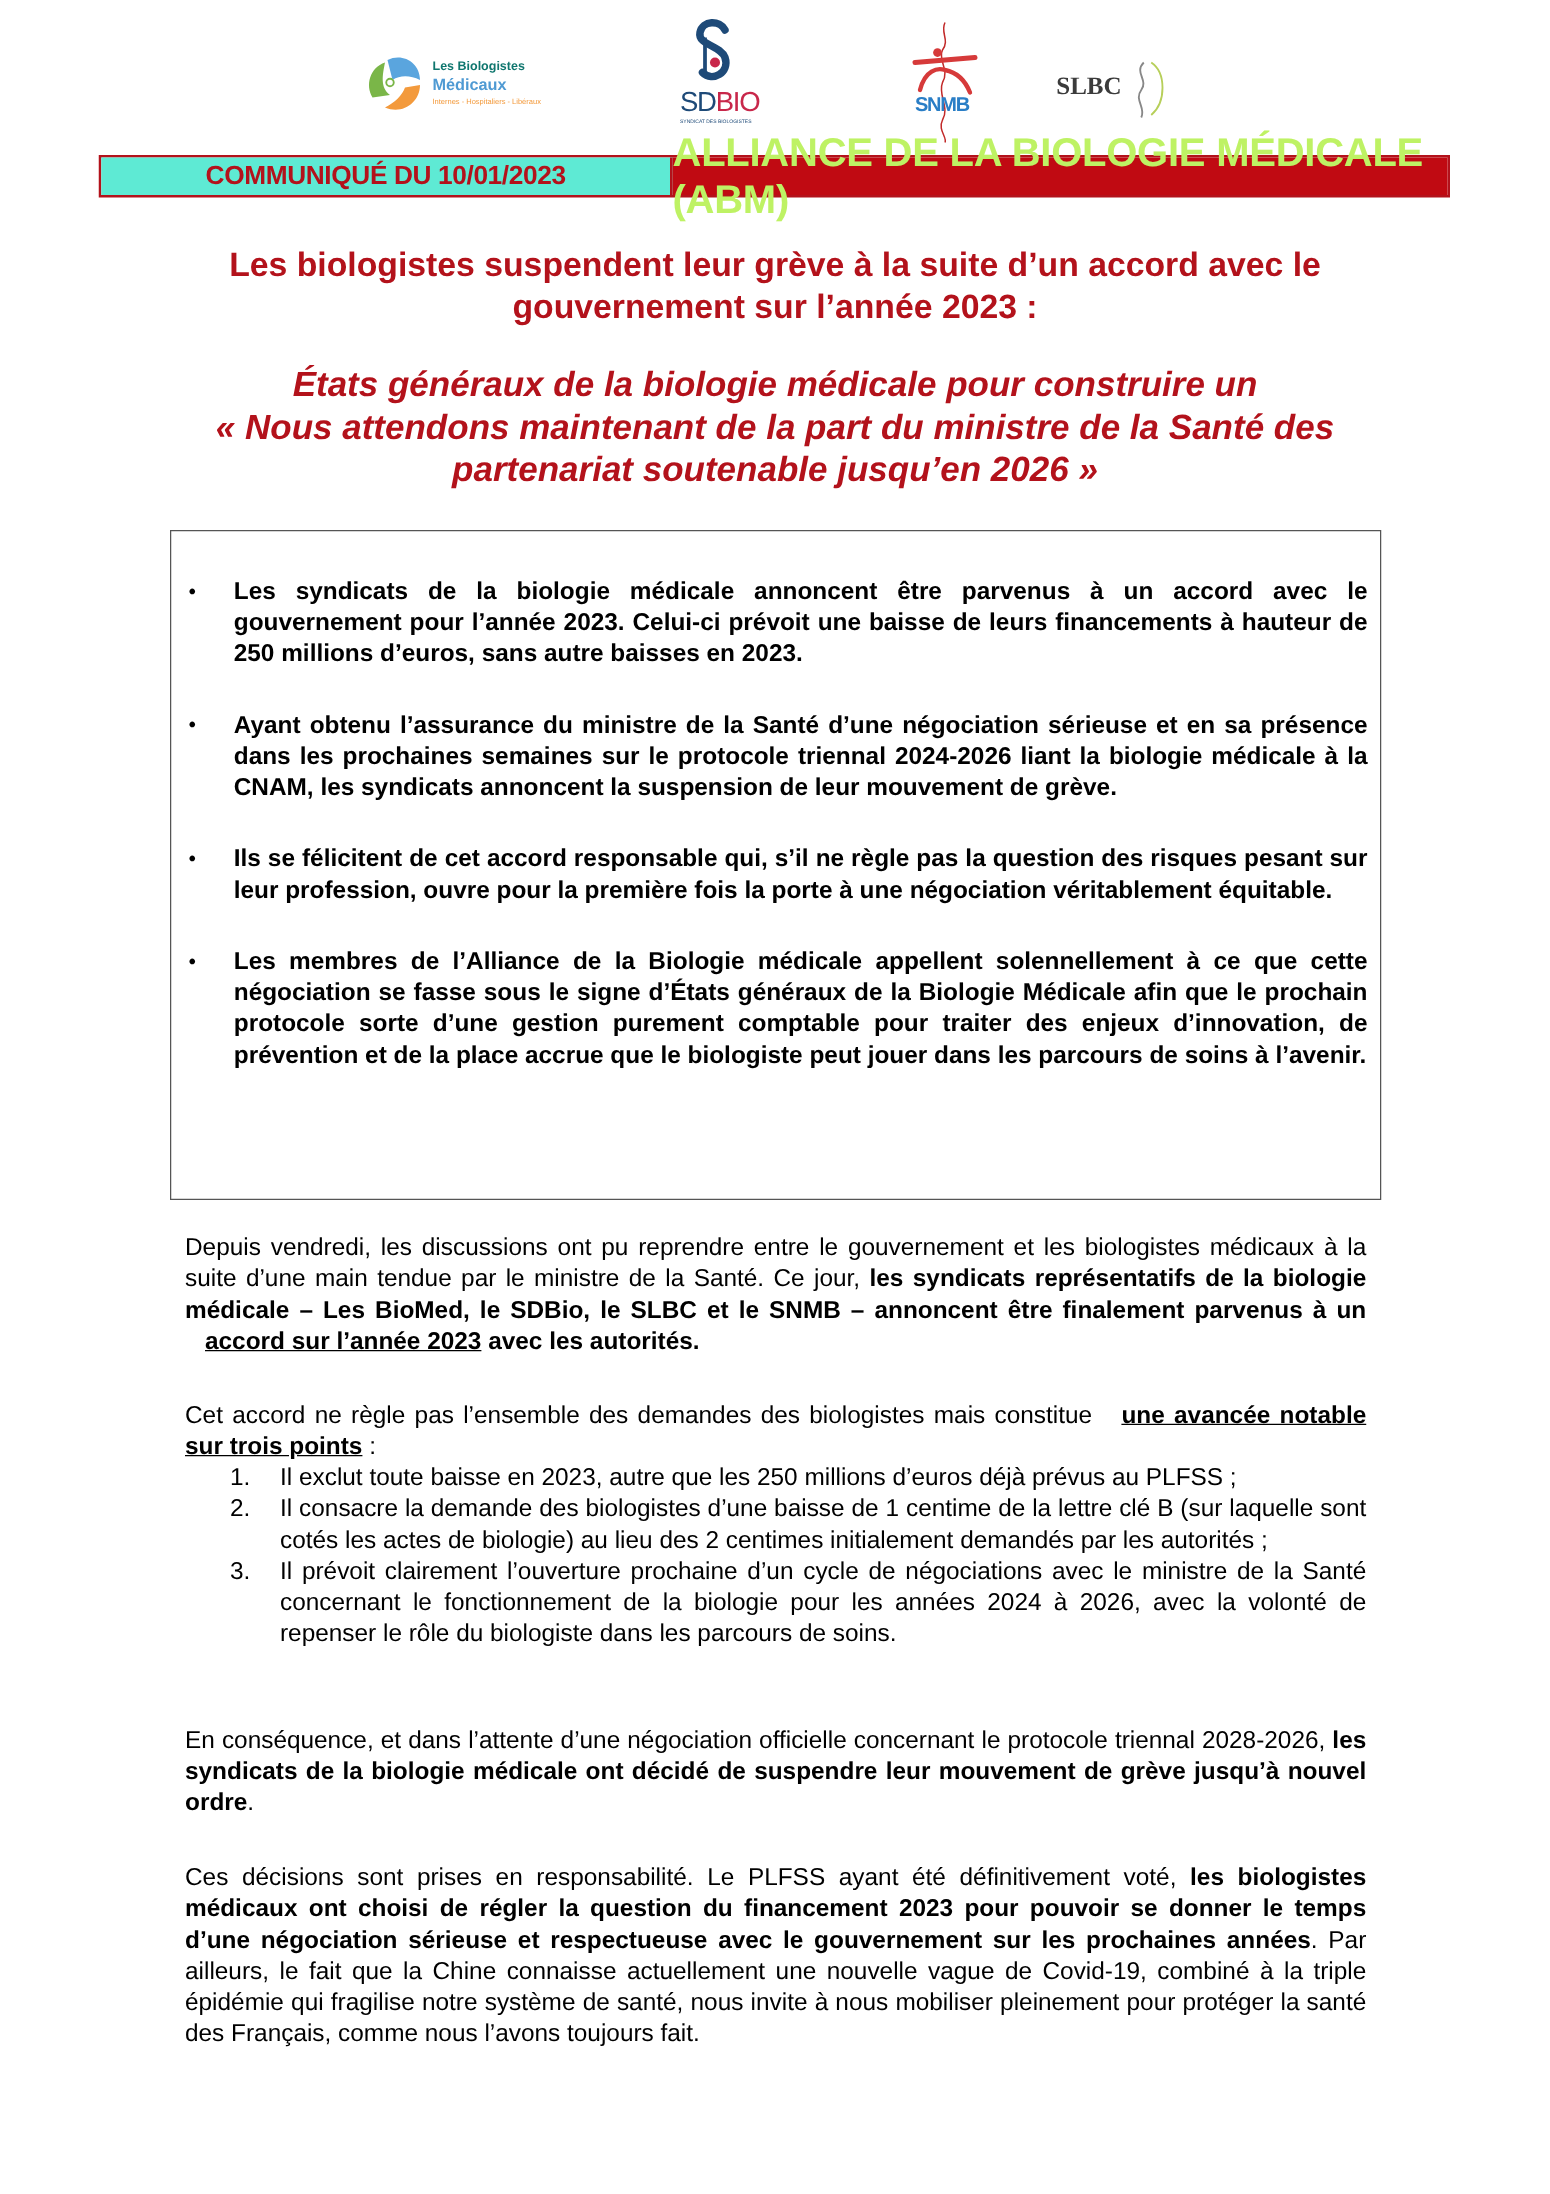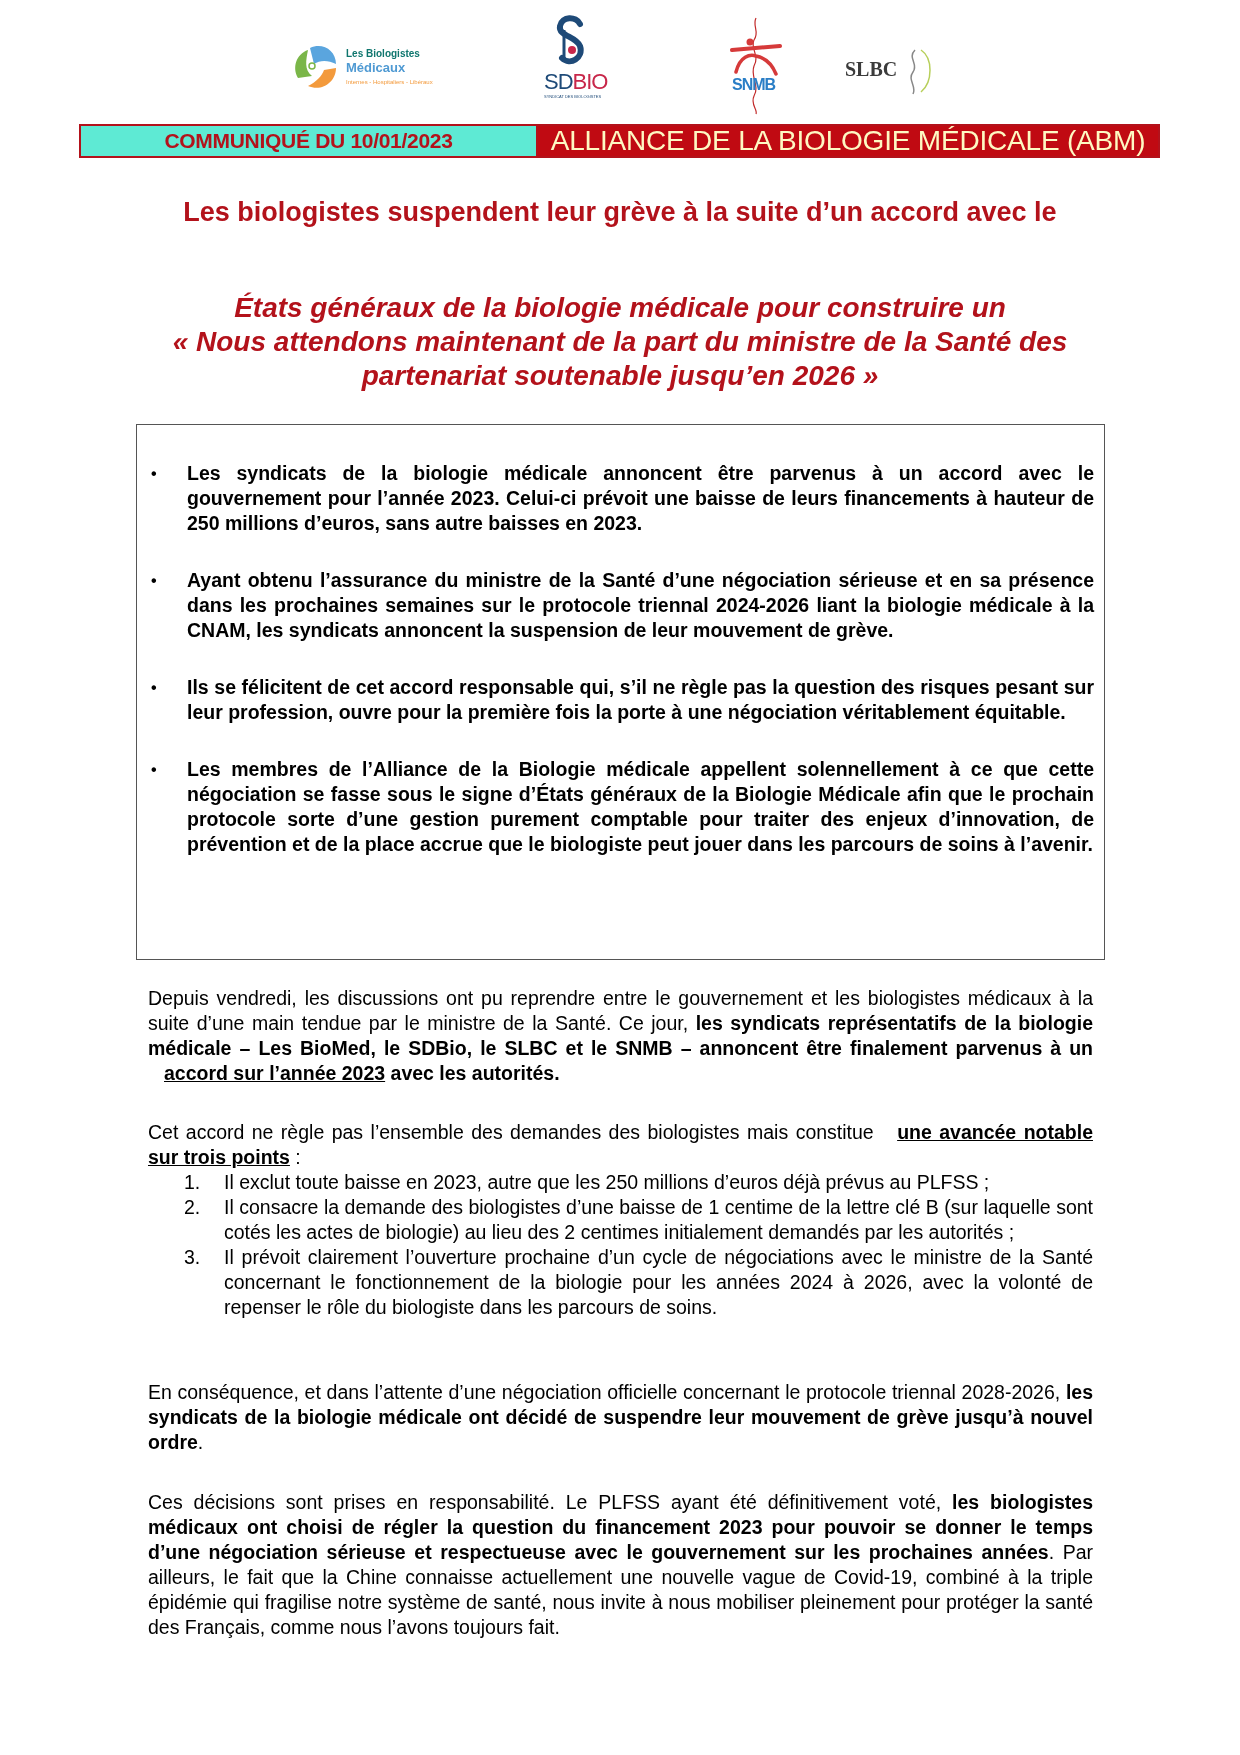--- a/index.html
+++ b/index.html
@@ -28,21 +28,21 @@
   .header-band {
     position: absolute; left: 79px; top: 124px; width: 1081px; height: 34px;
     border: 2px solid #b3121b; display: flex; box-sizing: border-box;
   }
   .header-left {
     width: 457px; height: 100%; background: #5eead4; color: #b3121b;
     font-weight: bold; font-size: 21px; display: flex; align-items: center; justify-content: center;
     border-right: 2px solid #b3121b; box-sizing: border-box; letter-spacing: -0.3px;
   }
   .header-right {
-    flex: 1; height: 100%; background: #c00a12; color: #fef9c3; font-weight: normal; font-size: 28px;
+    flex: 1; height: 100%; background: #c00a12; color: #bef264; font-weight: bold; font-size: 32px;
     display: flex; align-items: center; justify-content: center; letter-spacing: -0.2px;
   }
 
   
   .title {
     position: absolute; left: 130px; width: 980px; text-align: center; color: #b3121b;
     font-weight: bold; font-size: 27px; line-height: 33px;
   }
   .title-main { top: 196px; }
   .title-quote { top: 291px; font-style: italic; font-size: 28px; line-height: 34px; }
@@ -118,20 +118,21 @@
   </div>
 </div>
 
 <div class="header-band">
   <div class="header-left">COMMUNIQUÉ DU 10/01/2023</div>
   <div class="header-right">ALLIANCE DE LA BIOLOGIE MÉDICALE (ABM)</div>
 </div>
 
 <div class="title title-main">
   <div>Les biologistes suspendent leur grève à la suite d’un accord avec le</div>
+  <div>gouvernement sur l’année 2023 :</div>
 </div>
 <div class="title title-quote">
   <div>États généraux de la biologie médicale pour construire un</div>
   <div>« Nous attendons maintenant de la part du ministre de la Santé des</div>
   <div>partenariat soutenable jusqu’en 2026 »</div>
 </div>
 
 <div class="summary-box">
   <ul class="summary-list">
     <li class="summary-item">

